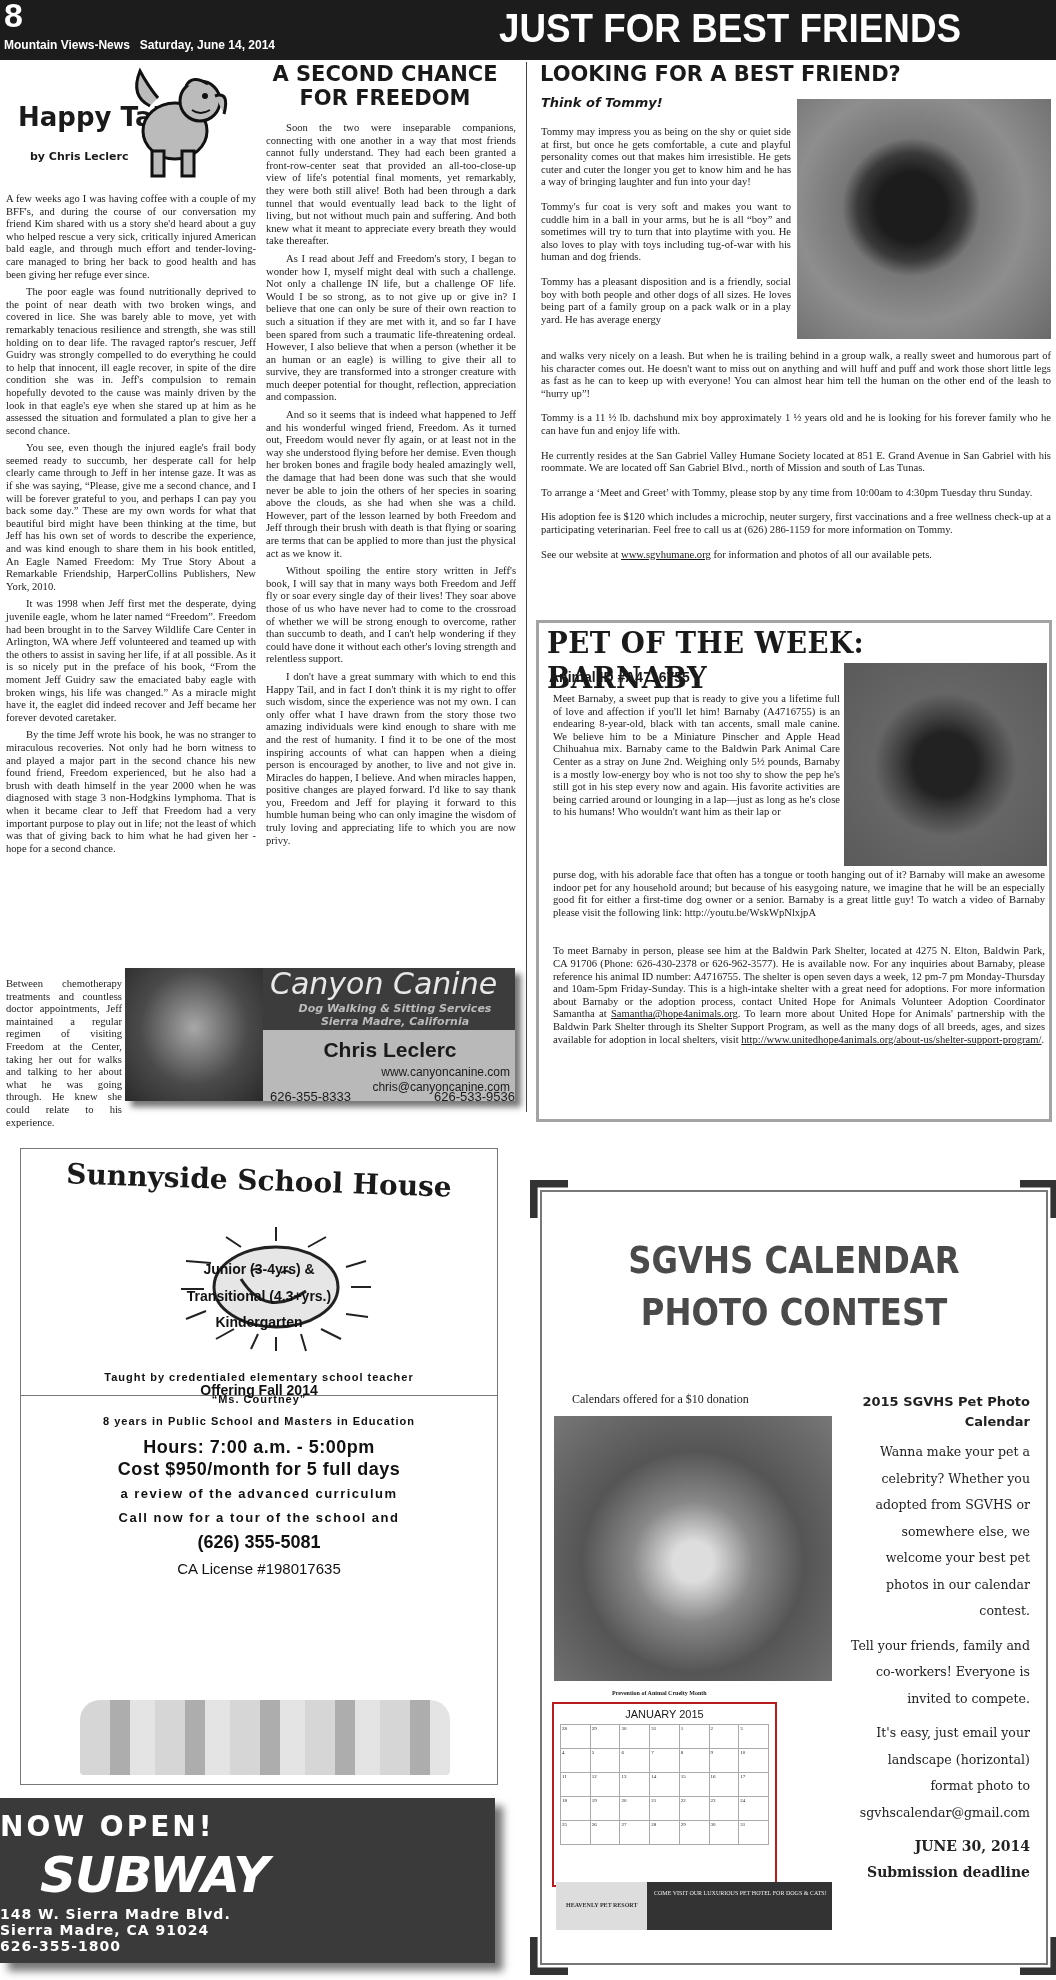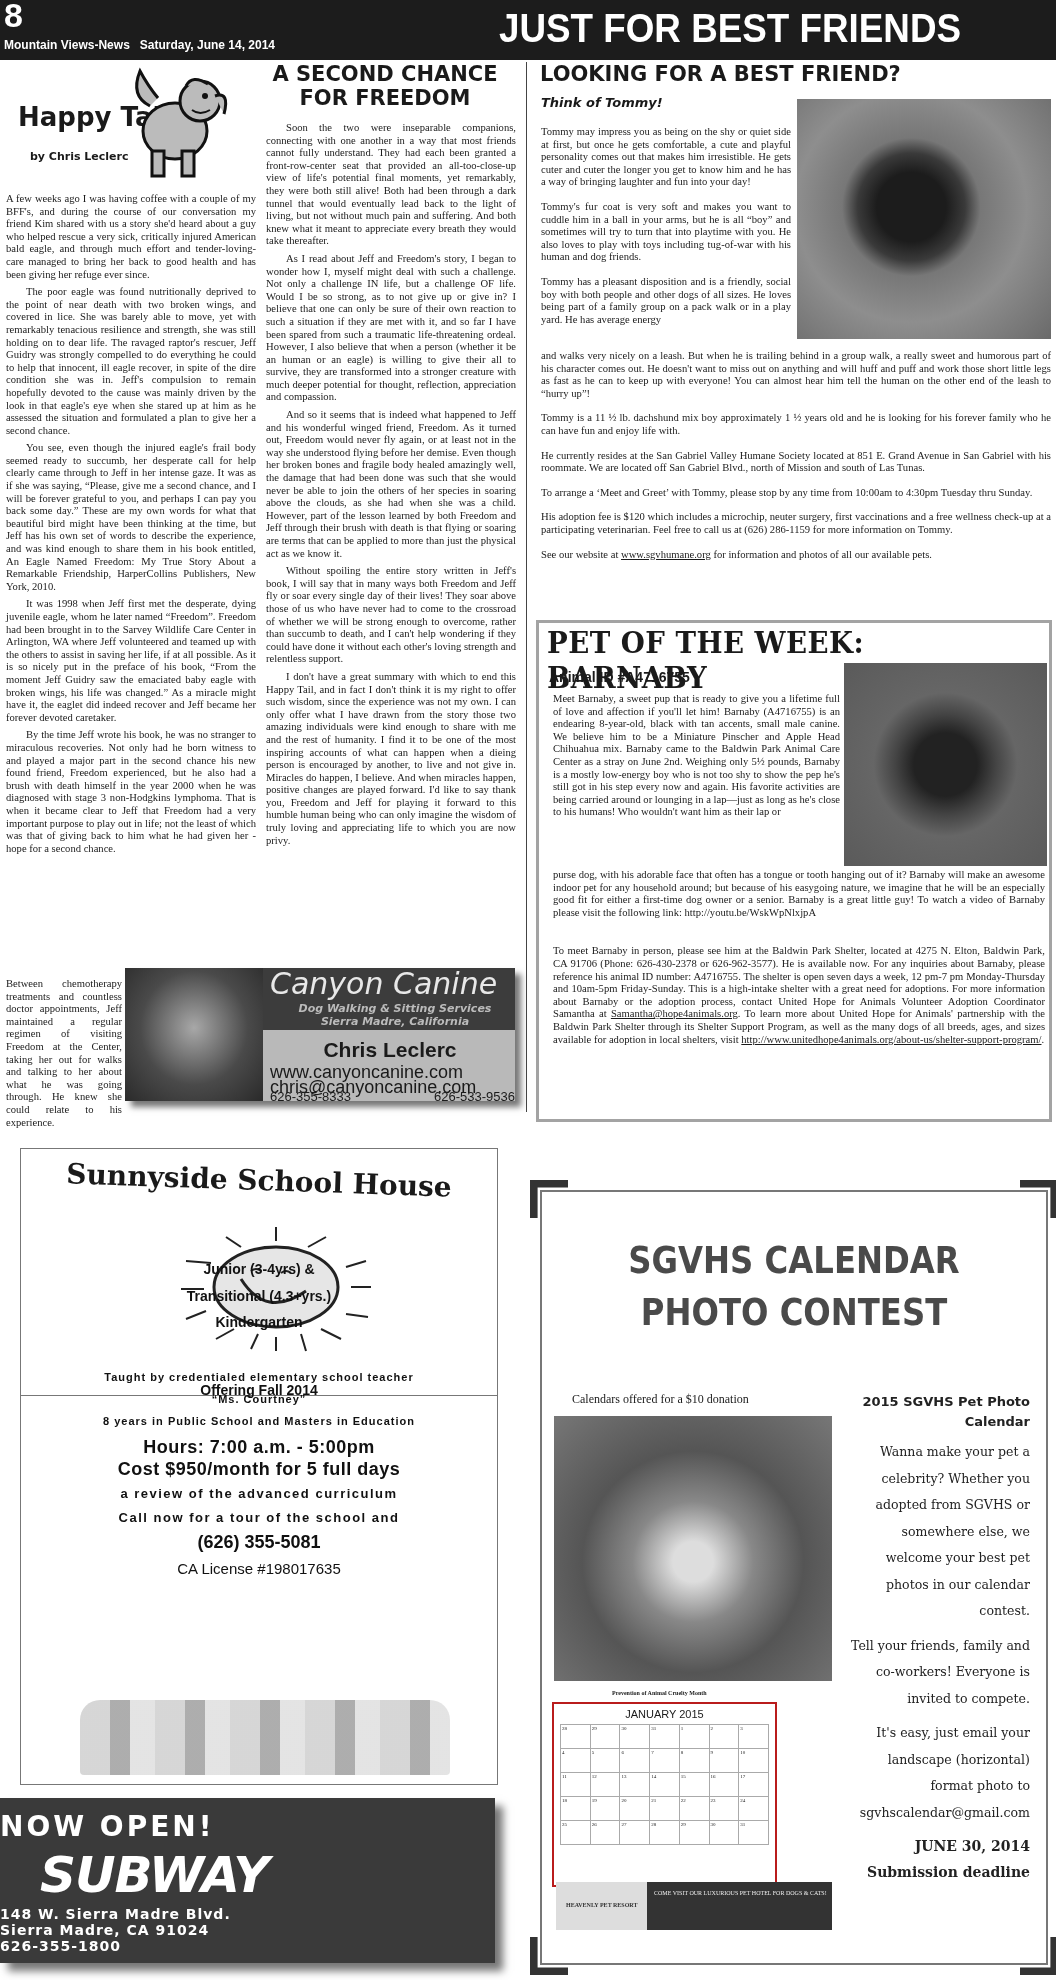--- a/index.html
+++ b/index.html
@@ -16,21 +16,21 @@
   .ht-byline { position: absolute; left: 8px; top: 84px; font-family: "DejaVu Sans", sans-serif; font-weight: bold; font-size: 11px; margin-left: 12px; }
   .ht-dog { position: absolute; left: 110px; top: 0px; width: 115px; height: 115px; }
   .article-title { position: absolute; left: 250px; top: 62px; width: 270px; text-align: center; font-family: "DejaVu Sans", sans-serif; font-weight: bold; font-size: 21px; line-height: 24px; }
   .divider-v { position: absolute; width: 1px; background: #444; }
   .canyon-ad { position: absolute; left: 125px; top: 968px; width: 390px; height: 133px; background: #b9b9b9; box-shadow: 6px 6px 6px #777; overflow: hidden; }
   .canyon-top { position: absolute; left: 0; top: 0; width: 100%; height: 62px; background: #3c3c3c; }
   .canyon-dog { position: absolute; left: 0; top: 0; width: 138px; height: 133px; background: radial-gradient(ellipse at 50% 45%, #a8a8a8, #4a4a4a 55%, #2a2a2a); }
   .ca-name { position: absolute; left: 145px; top: -2px; color: #e8e8e8; font-family: "DejaVu Sans", sans-serif; font-style: italic; font-size: 30px; }
   .ca-sub { position: absolute; left: 150px; top: 34px; width: 240px; text-align: center; color: #bbb; font-family: "DejaVu Sans", sans-serif; font-style: italic; font-size: 11px; line-height: 13px; font-weight: bold; }
   .ca-person { position: absolute; left: 145px; top: 70px; width: 240px; text-align: center; font-family: "Liberation Sans", sans-serif; font-weight: bold; font-size: 21px; }
-  .ca-web { position: absolute; left: 145px; top: 97px; width: 240px; text-align: left; font-family: "Liberation Sans", sans-serif; font-size: 18px; line-height: 15px; }
+  .ca-web { position: absolute; left: 145px; top: 97px; width: 240px; text-align: right; font-family: "Liberation Sans", sans-serif; font-size: 12px; line-height: 15px; }
   .ca-phones { position: absolute; left: 145px; top: 121px; width: 245px; font-family: "Liberation Sans", sans-serif; font-size: 13px; display: flex; justify-content: space-between; }
   .right-head { position: absolute; left: 540px; top: 62px; font-family: "DejaVu Sans", sans-serif; font-weight: bold; font-size: 21px; }
   .right-sub { position: absolute; left: 541px; top: 95px; font-family: "DejaVu Sans", sans-serif; font-weight: bold; font-style: italic; font-size: 13px; }
   .tommy-photo { position: absolute; left: 797px; top: 99px; width: 254px; height: 240px; background: radial-gradient(circle at 45% 45%, #1c1c1c 18%, #3a3a3a 28%, #777 36%, #8e8e8e 60%, #6a6a6a); }
   .rtxt { position: absolute; font-size: 10.6px; line-height: 12.6px; text-align: justify; }
   .rtxt p { margin-bottom: 12px; }
   .link { text-decoration: underline; }
   .potw-box { position: absolute; left: 536px; top: 620px; width: 516px; height: 502px; border: 3px solid #a3a3a3; }
   .potw-title { position: absolute; left: 8px; top: 2px; font-family: "DejaVu Serif", serif; font-weight: bold; font-size: 30px; letter-spacing: 0.5px; transform: scaleX(0.92); transform-origin: left; }
   .potw-id { position: absolute; left: 10px; top: 46px; font-family: "Liberation Sans", sans-serif; font-size: 14px; font-weight: bold; }

